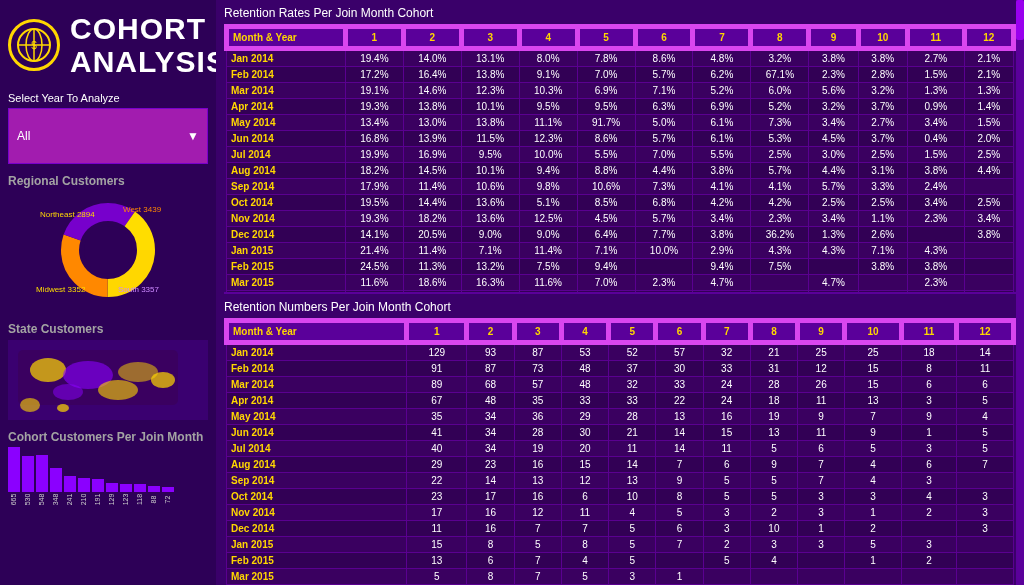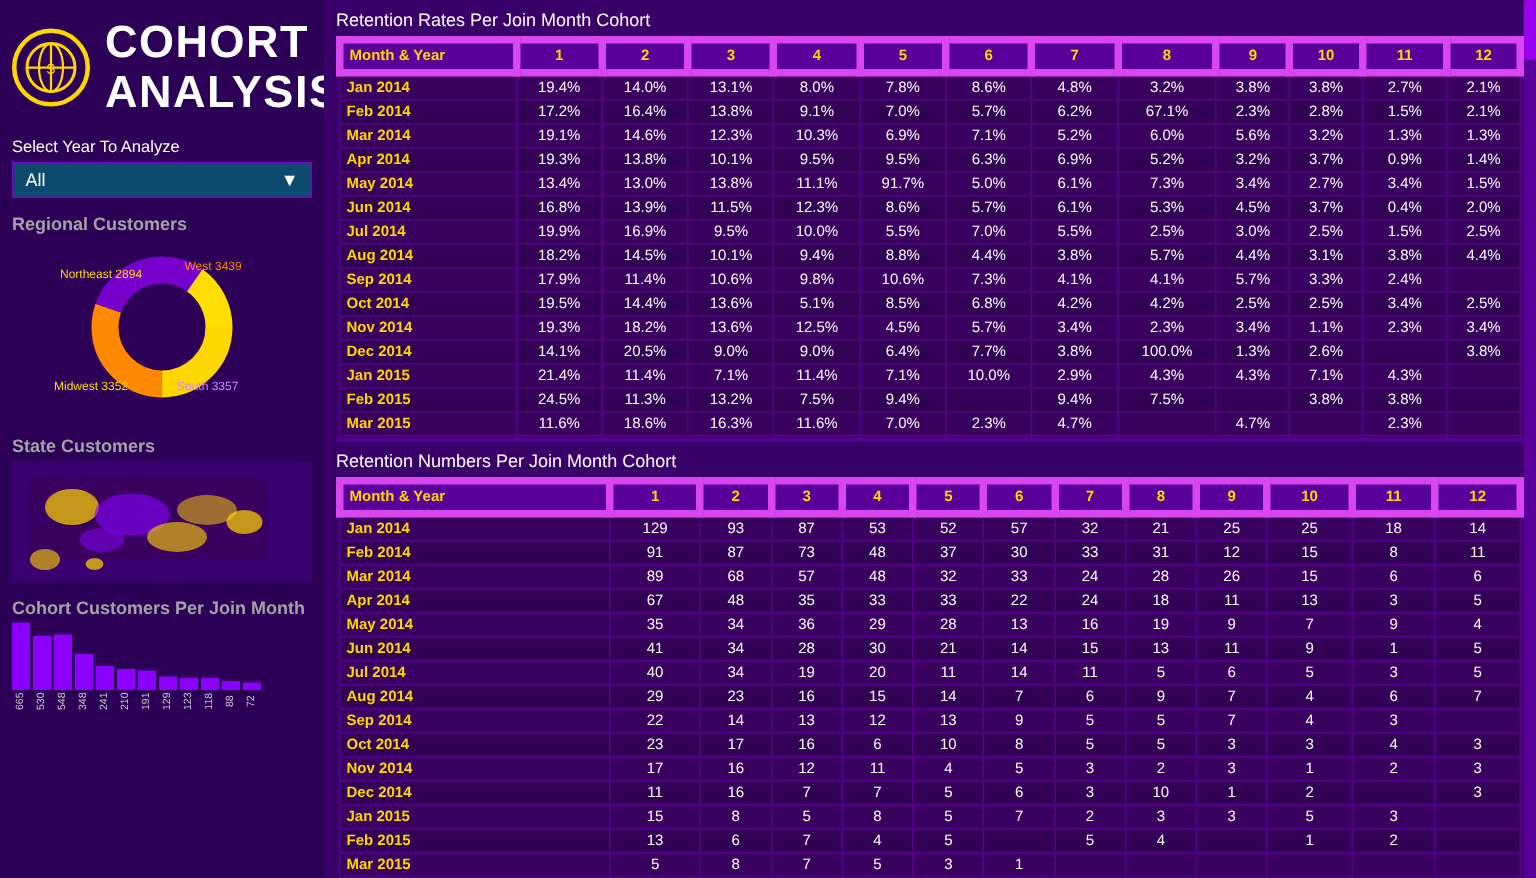--- a/index.html
+++ b/index.html
@@ -47,24 +47,24 @@
       line-height: 1.1;
       letter-spacing: 1px;
     }
     .select-label {
       font-size: 11px;
       color: #fff;
       margin-bottom: 4px;
     }
     .year-select {
       width: 100%;
-      background: #0c4a6e;
+      background: #a21caf;
       border: 1px solid #7a00cc;
       color: #fff;
-      padding: 4px 8px;
+      padding: 20px 8px;
       font-size: 12px;
       cursor: pointer;
       display: flex;
       justify-content: space-between;
       align-items: flex-start;
     }
     .section-title {
       font-size: 12px;
       font-weight: bold;
       color: #a3a3a3;
@@ -488,21 +488,21 @@
             </tr>
             <tr>
               <td class="first-col">Dec 2014</td>
               <td>14.1%</td>
               <td>20.5%</td>
               <td>9.0%</td>
               <td>9.0%</td>
               <td>6.4%</td>
               <td>7.7%</td>
               <td>3.8%</td>
-              <td>100.0%</td>
+              <td>36.2%</td>
               <td>1.3%</td>
               <td>2.6%</td>
               <td></td>
               <td>3.8%</td>
             </tr>
             <tr>
               <td class="first-col">Jan 2015</td>
               <td>21.4%</td>
               <td>11.4%</td>
               <td>7.1%</td>

